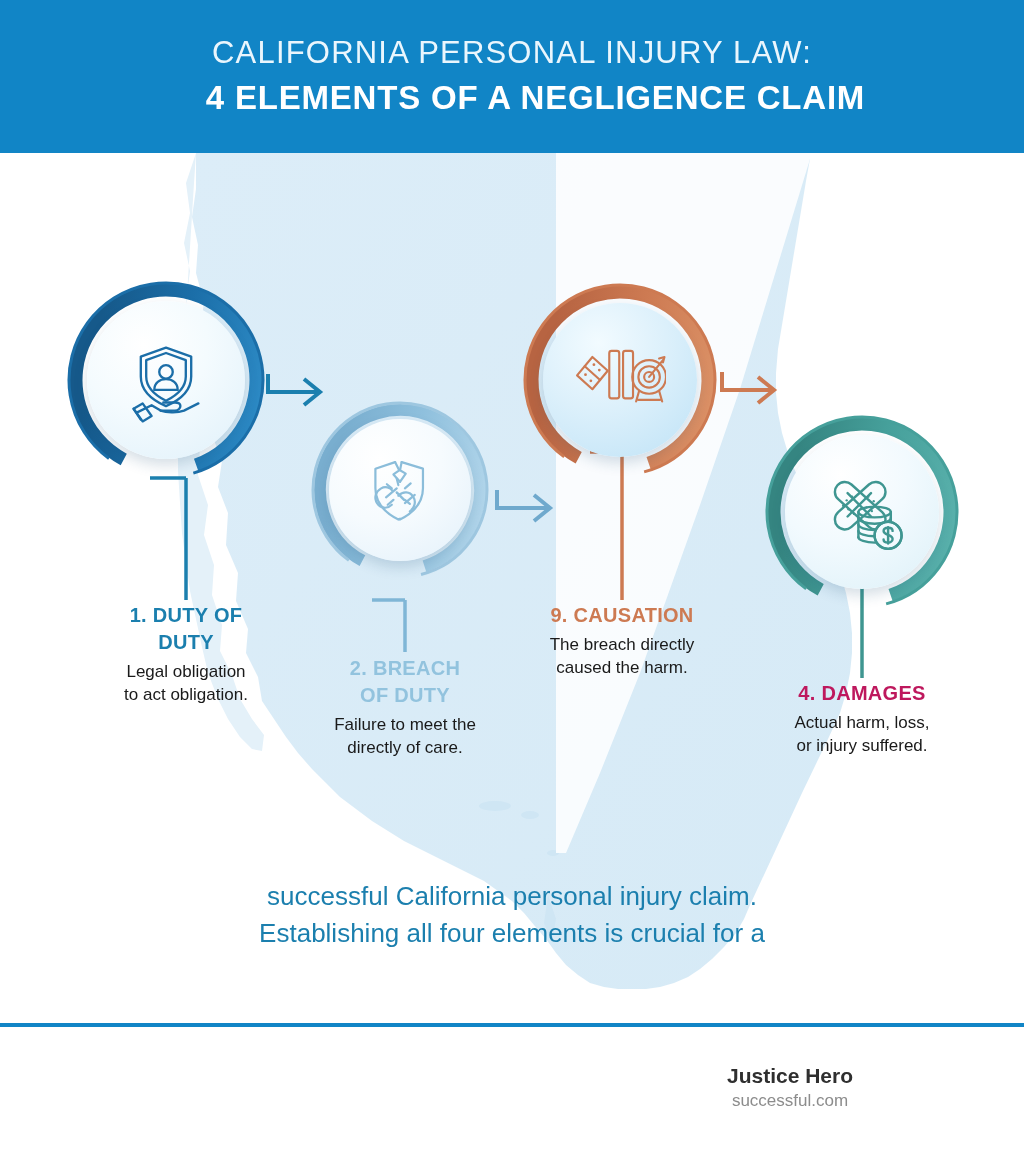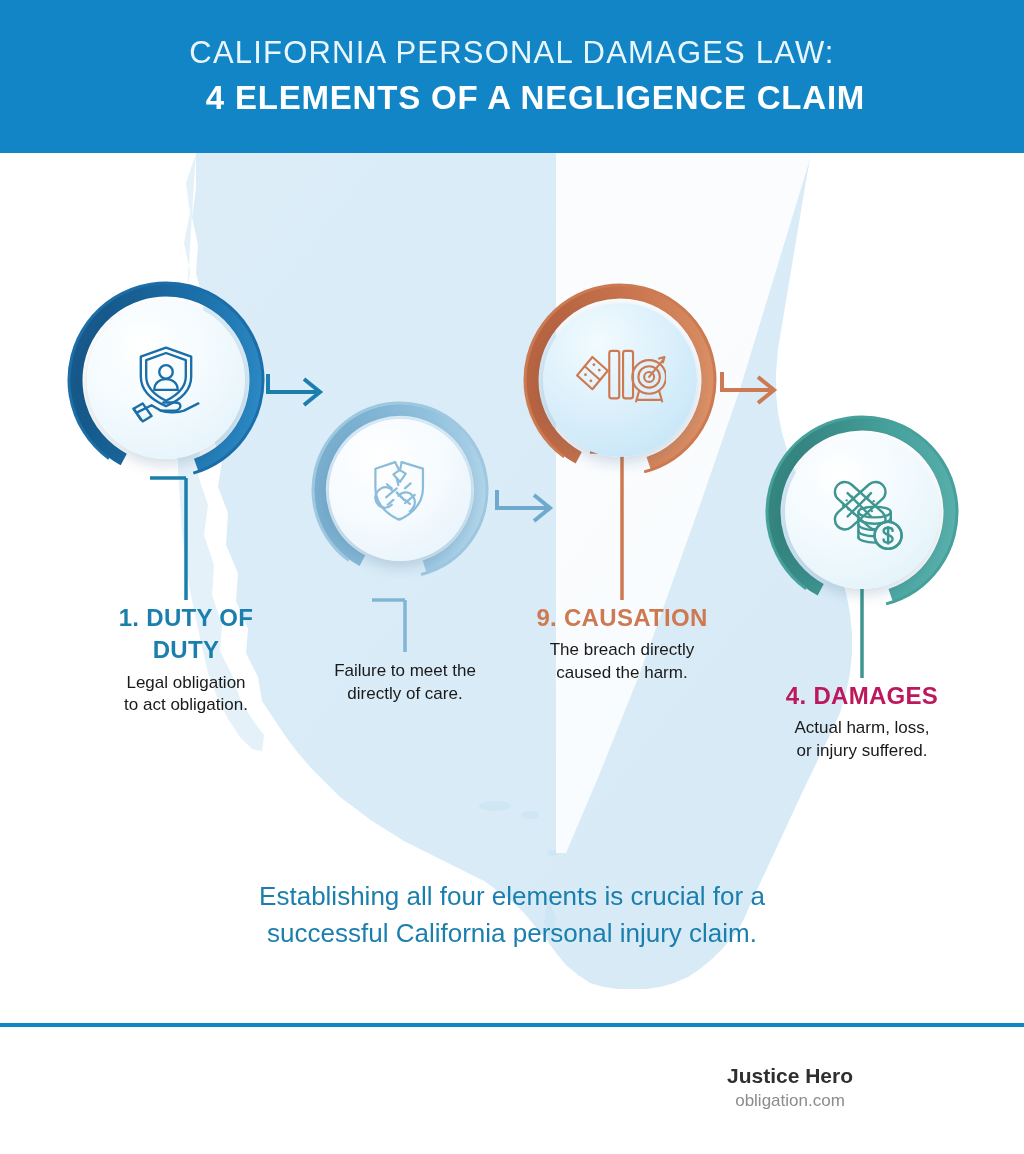--- a/index.html
+++ b/index.html
@@ -105,21 +105,21 @@
     justify-content: center;
   }
 
   
   .label-block {
     position: absolute;
     text-align: center;
   }
   .label-title {
     font-weight: bold;
-    font-size: 24px;
+    font-size: 20px;
     letter-spacing: 0.3px;
     line-height: 1.35;
   }
   .label-desc {
     font-size: 17px;
     color: #1a1a1a;
     line-height: 1.33;
     margin-top: 5px;
   }
 
@@ -164,21 +164,21 @@
     line-height: 1.25;
     margin-top: 2px;
   }
 </style>
 </head>
 <body>
 
 <div id="infographic">
 
   <div class="header-band">
-    <div class="header-line1">CALIFORNIA PERSONAL DAMAGES LAW:</div>
+    <div class="header-line1">CALIFORNIA PERSONAL INJURY LAW:</div>
     <div class="header-line2">4 ELEMENTS OF A NEGLIGENCE CLAIM</div>
   </div>
 
   <div class="map-layer">
     <svg width="1024" height="870" viewBox="0 0 1024 870">
       <defs>
         <linearGradient id="mapShade" x1="0" y1="0" x2="1" y2="1">
           <stop offset="0%" stop-color="#dcedf8"></stop>
           <stop offset="100%" stop-color="#d6eaf6"></stop>
         </linearGradient>
@@ -405,20 +405,24 @@
       <span>1. DUTY OF</span><br>
       <span>DUTY</span>
     </div>
     <div class="label-desc">
       <span>Legal obligation</span><br>
       <span>to act obligation.</span>
     </div>
   </div>
 
   <div class="label-block" style="left:280px; top:655px; width:250px;">
+    <div class="label-title" style="color:#92c3de;">
+      <span>2. BREACH</span><br>
+      <span>OF DUTY</span>
+    </div>
     <div class="label-desc">
       <span>Failure to meet the</span><br>
       <span>directly of care.</span>
     </div>
   </div>
 
   <div class="label-block" style="left:502px; top:602px; width:240px;">
     <div class="label-title" style="color:#cd7a52;">
       <span>9. CAUSATION</span>
     </div>
@@ -432,23 +436,23 @@
     <div class="label-title" style="color:#be185d;">
       <span>4. DAMAGES</span>
     </div>
     <div class="label-desc">
       <span>Actual harm, loss,</span><br>
       <span>or injury suffered.</span>
     </div>
   </div>
 
   <div class="conclusion">
+    <div>successful California personal injury claim.</div>
     <div>Establishing all four elements is crucial for a</div>
-    <div>successful California personal injury claim.</div>
   </div>
 
   <div class="footer-rule"></div>
   <div class="footer-brand">
     <div class="footer-name">Justice Hero</div>
-    <div class="footer-url">obligation.com</div>
+    <div class="footer-url">successful.com</div>
   </div>
 
 </div>
 
 </body></html>

